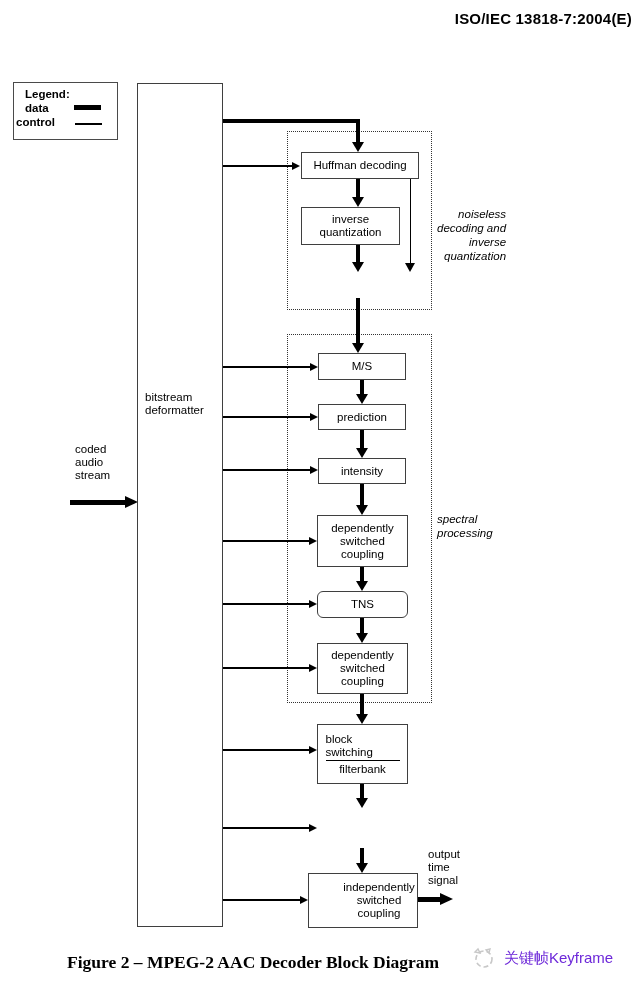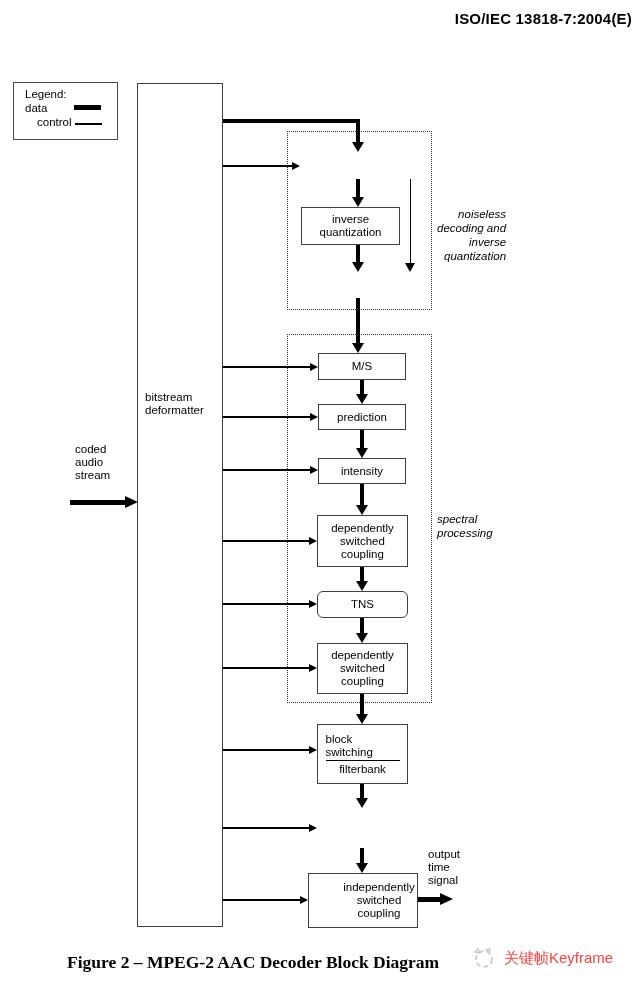--- a/index.html
+++ b/index.html
@@ -4,21 +4,21 @@
 <style>
   html,body{margin:0;padding:0;background:#ffffff;}
   #page{
     position:relative;
     width:639px;height:987px;
     background:#ffffff;
     font-family:"Liberation Sans","DejaVu Sans",sans-serif;
     color:#000;
     overflow:hidden;
   }
-  .abs{position:absolute;}
+  .abs{position:absolute;font-weight:bold;}
   .header{
     position:absolute;top:10px;right:7px;
     font-size:15px;font-weight:bold;letter-spacing:0.2px;
   }
   .box{
     position:absolute;
     box-sizing:border-box;
     border:1.6px solid #3f3f3f;
     background:#ffffff;
     display:flex;flex-direction:column;align-items:center;justify-content:center;
@@ -72,35 +72,35 @@
     white-space:pre-line;
   }
   .caption{
     position:absolute;left:67px;top:952px;
     font-family:"Liberation Serif","DejaVu Serif",serif;
     font-weight:bold;font-size:17.5px;
   }
   .watermark{
     position:absolute;left:471px;top:946px;
     display:flex;align-items:center;gap:9px;
-    color:#ef4444;font-size:15px;z-index:5;
+    color:#6d28d9;font-size:15px;z-index:5;
   }
 </style>
 </head>
 <body>
 
 <div id="page">
 
   <div class="header">ISO/IEC 13818-7:2004(E)</div>
 
   <div class="legend-box">
     <div class="abs" style="left:11px;top:4px;">Legend:</div>
     <div class="abs" style="left:11px;top:18px;">data</div>
     <div class="abs" style="left:60px;top:22px;width:27px;height:5px;background:#000;"></div>
-    <div class="abs" style="left:23px;top:32px;">control</div>
+    <div class="abs" style="left:2px;top:32px;">control</div>
     <div class="abs" style="left:61px;top:40px;width:27px;height:1.5px;background:#000;"></div>
   </div>
 
   <div class="box" style="left:137px;top:83px;width:86px;height:844px;"></div>
   <div class="lbl" style="left:145px;top:391px;text-align:left;">bitstream
 deformatter</div>
 
   <div class="lbl" style="left:75px;top:443px;text-align:left;">coded
 audio
 stream</div>
@@ -110,20 +110,21 @@
   <div class="dotted" style="left:287px;top:131px;width:145px;height:179px;"></div>
   <div class="lbl italic" style="left:437px;top:207px;text-align:right;">noiseless
 decoding and
 inverse
 quantization</div>
 
   <div class="dotted" style="left:287px;top:334px;width:145px;height:369px;"></div>
   <div class="lbl italic" style="left:437px;top:512px;text-align:left;">spectral
 processing</div>
 
+  <div class="box" style="left:301px;top:152px;width:118px;height:27px;">Huffman decoding</div>
   <div class="box" style="left:301px;top:207px;width:99px;height:38px;">inverse
 quantization</div>
   <div class="box" style="left:318px;top:353px;width:88px;height:27px;">M/S</div>
   <div class="box" style="left:318px;top:404px;width:88px;height:26px;">prediction</div>
   <div class="box" style="left:318px;top:458px;width:88px;height:26px;">intensity</div>
   <div class="box" style="left:317px;top:515px;width:91px;height:52px;">dependently
 switched
 coupling</div>
   <div class="box" style="left:317px;top:591px;width:91px;height:27px;border-radius:6px;">TNS</div>
   <div class="box" style="left:317px;top:643px;width:91px;height:51px;">dependently

